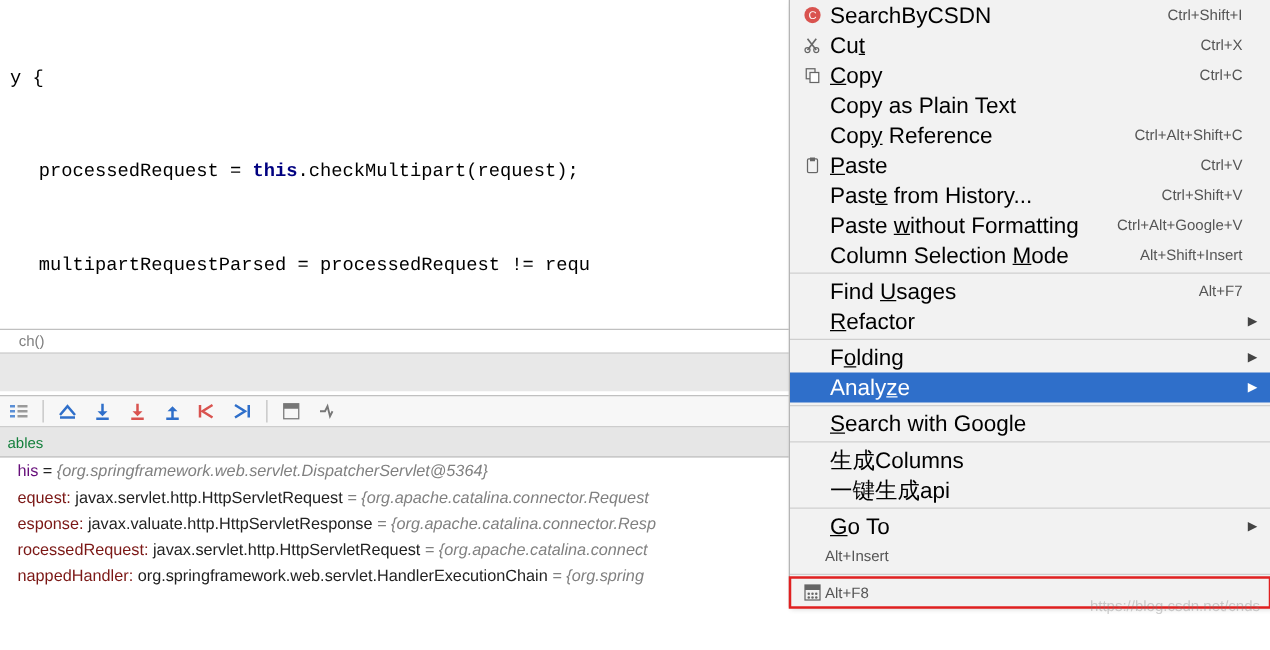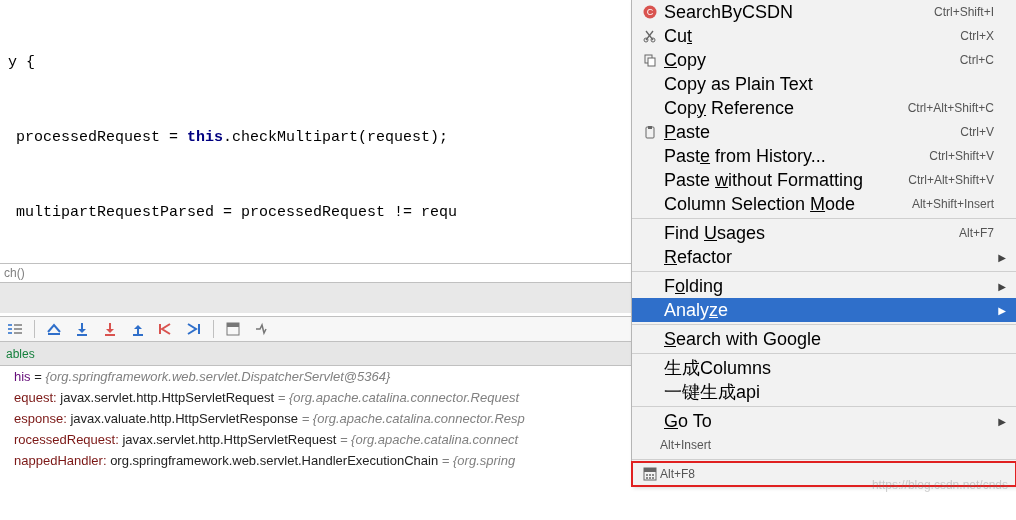--- a/index.html
+++ b/index.html
@@ -1,24 +1,24 @@
 <!DOCTYPE html>
 <html><head>
 <meta charset="utf-8">
 <style>
   * { box-sizing: border-box; }
   html, body { margin: 0; padding: 0; font-family: "Segoe UI", Arial, sans-serif; font-size: 13px; color: #2b2b2b; }
   body { width: 1016px; height: 520px; overflow: hidden; background: #fff; position: relative; }
 
   .editor { position: absolute; left: 0; top: 0; right: 0; height: 238px; font-family: "Consolas", "Courier New", monospace; font-size: 15px; line-height: 25px; white-space: pre; overflow: hidden; }
-  .code-line { padding-left: 16px; }
+  .code-line { padding-left: 31px; }
   .kw { color: #000080; font-weight: bold; }
   .ident { color: #000; }
 
-  .crumb-bar { position: absolute; left: 0; top: 263px; width: 100%; height: 20px; border-top: 1px solid #c0c0c0; border-bottom: 1px solid #c0c0c0; background: #fff; font-size: 12px; color: #808080; padding-left: 4px; display:flex; align-items:center;}
+  .crumb-bar { position: absolute; left: 0; top: 263px; width: 100%; height: 20px; border-top: 1px solid #c0c0c0; border-bottom: 1px solid #c0c0c0; background: #fff; font-size: 12px; color: #808080; padding-left: 15px; display:flex; align-items:center;}
   
   .divider-gap { position: absolute; left: 0; top: 283px; width: 100%; height: 30px; background: #e8e8e8; }
 
   .toolbar { position: absolute; left: 0; top: 316px; width: 100%; height: 26px; border-top: 1px solid #c0c0c0; border-bottom: 1px solid #c0c0c0; background: #f7f7f7; display: flex; align-items: center; padding-left: 6px; gap: 10px; }
   .tb-sep { width: 1px; height: 18px; background: #c0c0c0; }
   .tb-ico { display: inline-flex; align-items: center; justify-content: center; width: 18px; height: 18px; }
 
   .var-header { position: absolute; left: 0; top: 342px; width: 100%; height: 24px; background: #e6e6e6; border-bottom: 1px solid #c0c0c0; font-size: 12px; color: #15803d; padding-left: 6px; display:flex; align-items:center; }
   .var-body { position: absolute; left: 0; top: 366px; width: 100%; font-size: 13px; line-height: 21px; }
   .var-line { padding-left: 14px; white-space: nowrap; overflow: hidden; }
@@ -201,21 +201,21 @@
     </div>
     <div class="ctx-item">
       <span class="mi-icon"></span>
       <span class="mi-label">Past<span class="mn">e</span> from History...</span>
       <span class="mi-shortcut">Ctrl+Shift+V</span>
       <span class="mi-arrow"></span>
     </div>
     <div class="ctx-item">
       <span class="mi-icon"></span>
       <span class="mi-label">Paste <span class="mn">w</span>ithout Formatting</span>
-      <span class="mi-shortcut">Ctrl+Alt+Shift+V</span>
+      <span class="mi-shortcut">Ctrl+Alt+Google+V</span>
       <span class="mi-arrow"></span>
     </div>
     <div class="ctx-item">
       <span class="mi-icon"></span>
       <span class="mi-label">Column Selection <span class="mn">M</span>ode</span>
       <span class="mi-shortcut">Alt+Shift+Insert</span>
       <span class="mi-arrow"></span>
     </div>
     <div class="ctx-sep"></div>
     <div class="ctx-item">

